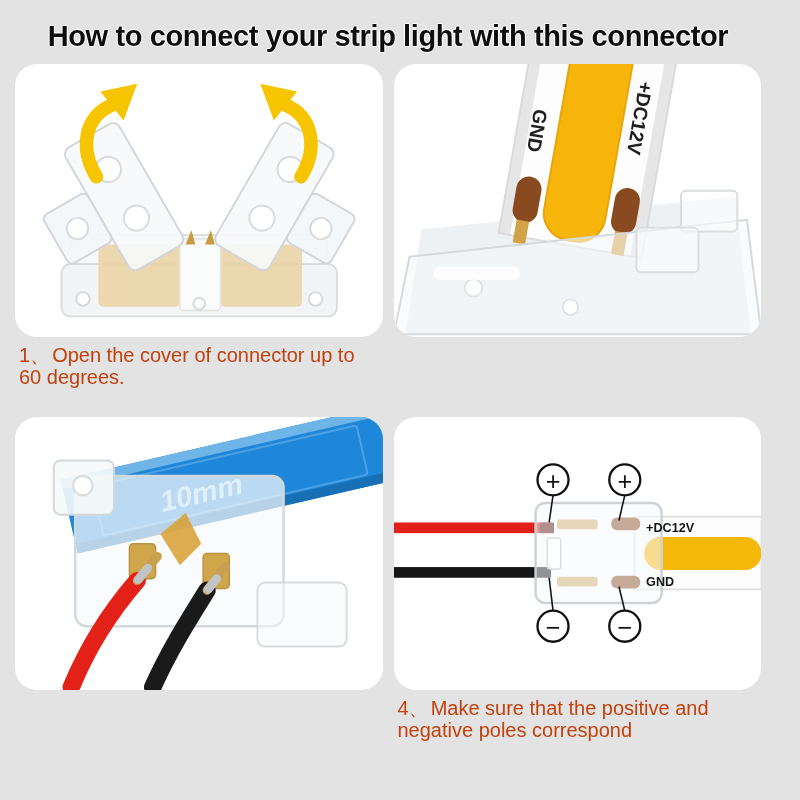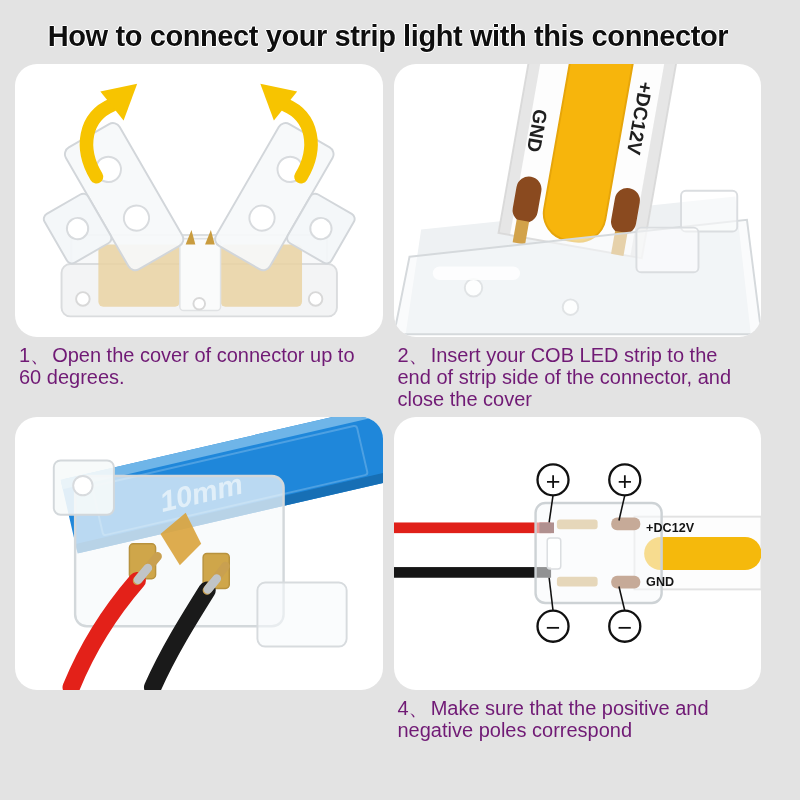--- a/index.html
+++ b/index.html
@@ -29,21 +29,21 @@
     border-radius:22px;
     overflow:hidden;
   }
   .card svg{ display:block; width:100%; height:100%; }
   .caption{
     max-width:362px;
     margin-top:7px;
     padding-left:4px;
     font-size:20px;
     line-height:22px;
-    color:#701a75;
+    color:#c2410c;
   }
   .caption .num{ margin-right:2px; }
   svg text{ font-family:"Liberation Sans", sans-serif; }
 </style>
 </head>
 <body>
 
 <div class="page">
 
   <h1 class="page-title">How to connect your strip light with this connector</h1>
@@ -116,21 +116,20 @@
           <g>
             <polygon points="16,196 364,158 379,276 0,276" fill="rgba(245,248,250,0.55)" stroke="#d5d9dc" stroke-width="2"></polygon>
             <rect x="296" y="128" width="58" height="42" rx="5" fill="rgba(255,255,255,0.55)" stroke="#dadde0" stroke-width="2"></rect>
             <rect x="250" y="166" width="64" height="46" rx="5" fill="rgba(255,255,255,0.45)" stroke="#dadde0" stroke-width="2"></rect>
             <circle cx="82" cy="228" r="9" fill="rgba(255,255,255,0.85)" stroke="#e0e3e5" stroke-width="2"></circle>
             <circle cx="182" cy="248" r="8" fill="rgba(255,255,255,0.85)" stroke="#e0e3e5" stroke-width="2"></circle>
             <rect x="40" y="206" width="90" height="14" rx="7" fill="rgba(255,255,255,0.8)"></rect>
           </g>
         </svg>
       </div>
-      <p class="caption"><span class="num">2、</span><span>Insert your COB LED strip to the end of strip side of the connector, and close the cover</span></p>
     </section>
 
     <section>
       <div class="card">
         <svg viewBox="0 0 379 276">
 
           <g transform="rotate(-13 200 80)">
             <rect x="55" y="28" width="335" height="78" rx="4" fill="#1F87DA"></rect>
             <rect x="55" y="28" width="335" height="10" fill="#6fb5e8"></rect>
             <rect x="55" y="96" width="335" height="10" fill="#176fb5"></rect>

